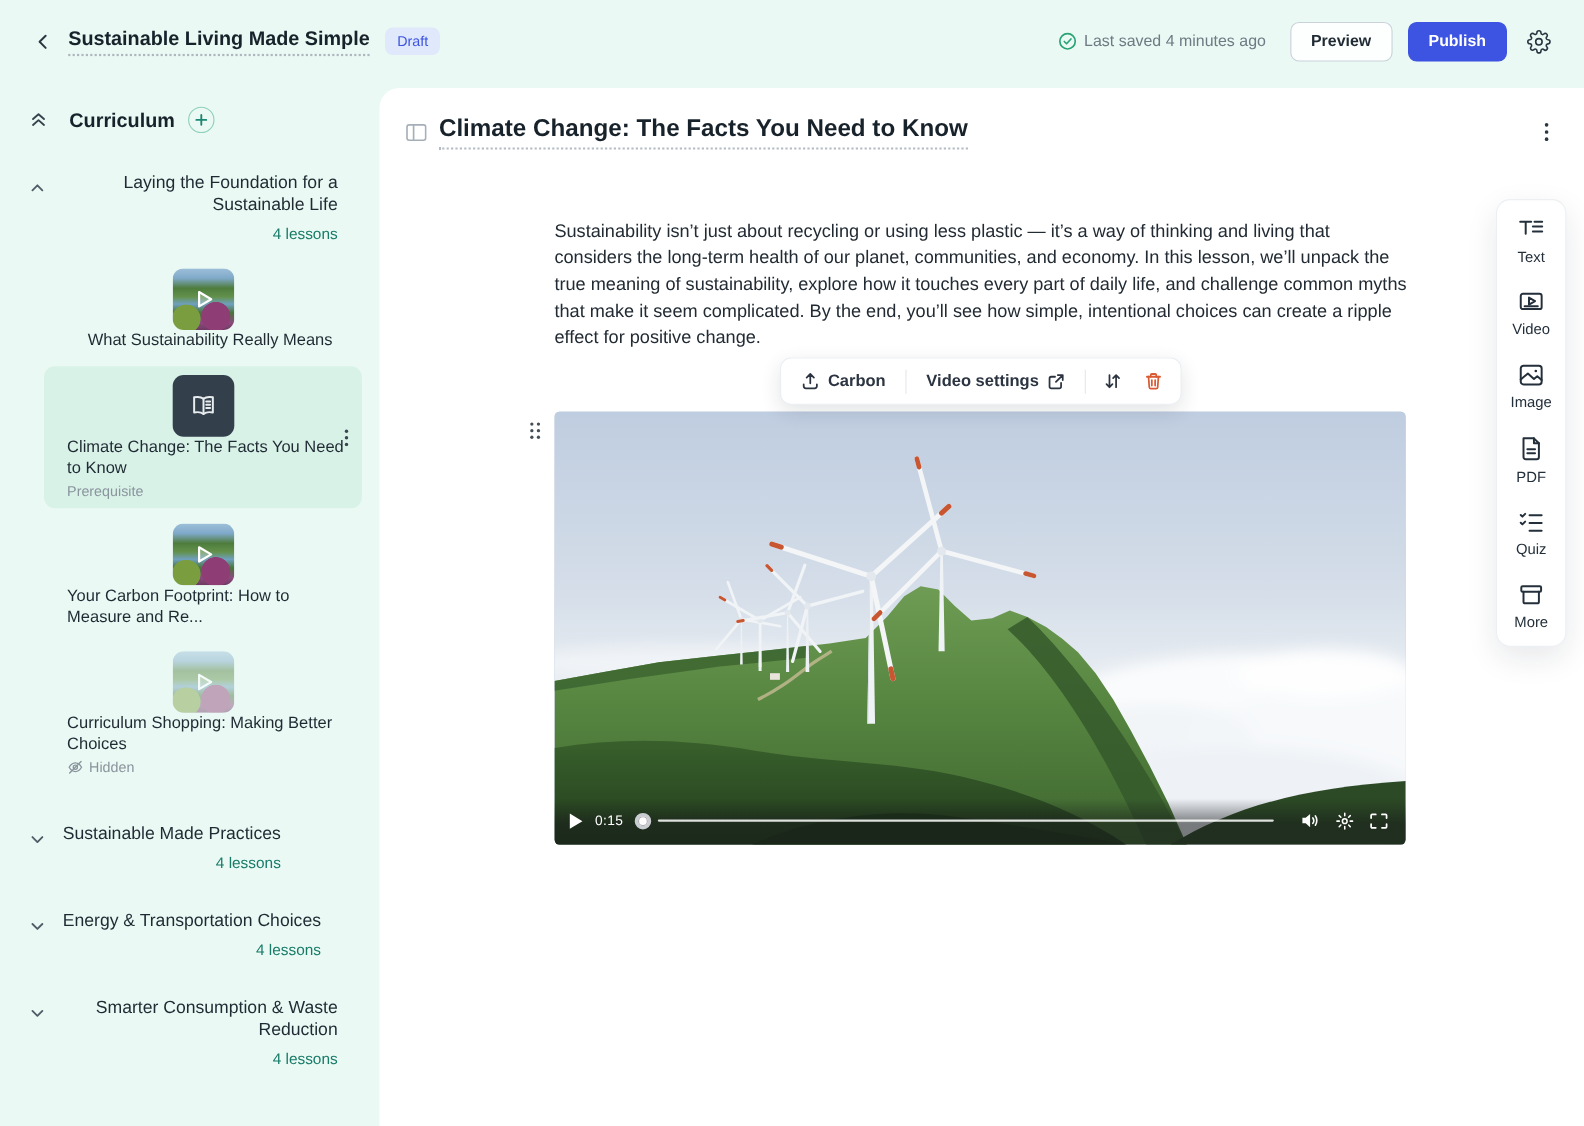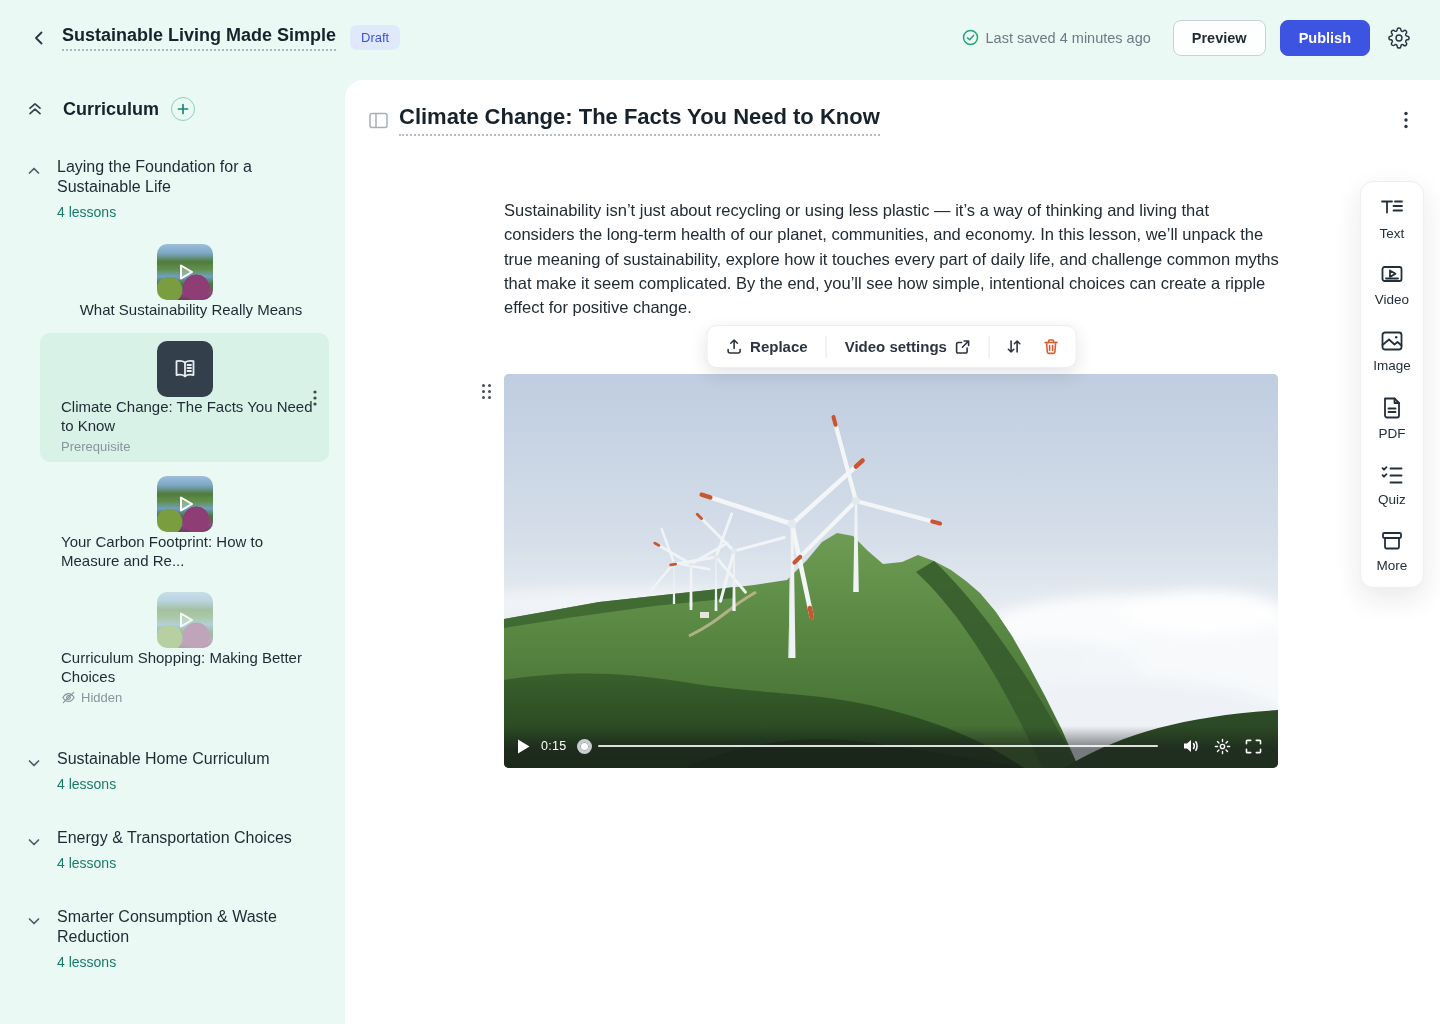--- a/index.html
+++ b/index.html
@@ -45,21 +45,21 @@
   }
   .curriculum-head{ display:flex; align-items:center; }
   .collapse-all{ background:none;border:none;cursor:pointer;color:#36424C; display:flex; padding:2px; }
   .curriculum-title{ font-size:18px; font-weight:700; color:#17222B; margin-left:17px; }
   .add-section{
     margin-left:12px; width:24px; height:24px; border-radius:50%;
     border:1.5px solid #8FD0BC; background:transparent; color:#1B8671;
     display:flex; align-items:center; justify-content:center; cursor:pointer;
   }
   .section{ margin-top:36px; }
-  .section-head{ display:flex; }
+  .section-head{ display:flex;text-align:right; }
   .section-chevron{ background:none;border:none;cursor:pointer;color:#515D67; display:flex; padding:2px; margin-top:4px; width:24px; flex:0 0 24px;}
   .section-meta{ margin-left:9px; }
   .section-title{ font-size:16px; font-weight:500; color:#1F2A33; line-height:20px; max-width:250px; }
   .section-count{ font-size:14px; color:#177B68; margin-top:7px; }
   .lessons{ margin-top:16px; display:flex; flex-direction:column; gap:6px; }
   .lesson{
     display:flex; align-items:center; padding:8px; margin-left:16px;
     border-radius:10px; cursor:pointer; position:relative;flex-direction:column;
   }
   .lesson.selected{ background:#D8F2E8; }
@@ -280,21 +280,21 @@
   </div>
 
   <div class="section">
     <div class="section-head">
       <button class="section-chevron">
         <svg width="16" height="16" viewBox="0 0 16 16" fill="none" stroke="currentColor" stroke-width="1.7" stroke-linecap="round" stroke-linejoin="round">
             <path d="M3.5 6 L8 10.5 L12.5 6"></path>
           </svg>
       </button>
       <div class="section-meta">
-        <div class="section-title">Sustainable Home Curriculum</div>
+        <div class="section-title">Sustainable Made Practices</div>
         <div class="section-count">4 lessons</div>
       </div>
     </div>
   </div>
 
   <div class="section">
     <div class="section-head">
       <button class="section-chevron">
         <svg width="16" height="16" viewBox="0 0 16 16" fill="none" stroke="currentColor" stroke-width="1.7" stroke-linecap="round" stroke-linejoin="round">
             <path d="M3.5 6 L8 10.5 L12.5 6"></path>
@@ -344,21 +344,21 @@
     <p class="body-text">Sustainability isn’t just about recycling or using less plastic — it’s a way of thinking and living that considers the long-term health of our planet, communities, and economy. In this lesson, we’ll unpack the true meaning of sustainability, explore how it touches every part of daily life, and challenge common myths that make it seem complicated. By the end, you’ll see how simple, intentional choices can create a ripple effect for positive change.</p>
 
     <div class="video-wrap">
 
       <div class="block-toolbar">
         <button class="tool-btn">
           <svg width="17" height="17" viewBox="0 0 17 17" fill="none" stroke="currentColor" stroke-width="1.6" stroke-linecap="round" stroke-linejoin="round">
               <path d="M8.5 10.5 V2.5 M5.2 5.2 L8.5 2 L11.8 5.2"></path>
               <path d="M2.5 11.5 V13 a2 2 0 0 0 2 2 H12.5 a2 2 0 0 0 2-2 V11.5"></path>
             </svg>
-          <span>Replace</span>
+          <span>Carbon</span>
         </button>
         <span class="tool-divider"></span>
         <button class="tool-btn">
           <span>Video settings</span>
           <svg width="16" height="16" viewBox="0 0 16 16" fill="none" stroke="currentColor" stroke-width="1.6" stroke-linecap="round" stroke-linejoin="round">
               <path d="M12.5 9 V12.5 a1.5 1.5 0 0 1 -1.5 1.5 H3.5 a1.5 1.5 0 0 1 -1.5 -1.5 V5 a1.5 1.5 0 0 1 1.5 -1.5 H7"></path>
               <path d="M9.5 2 H14 V6.5 M14 2 L7.8 8.2"></path>
             </svg>
         </button>
         <span class="tool-divider"></span>

